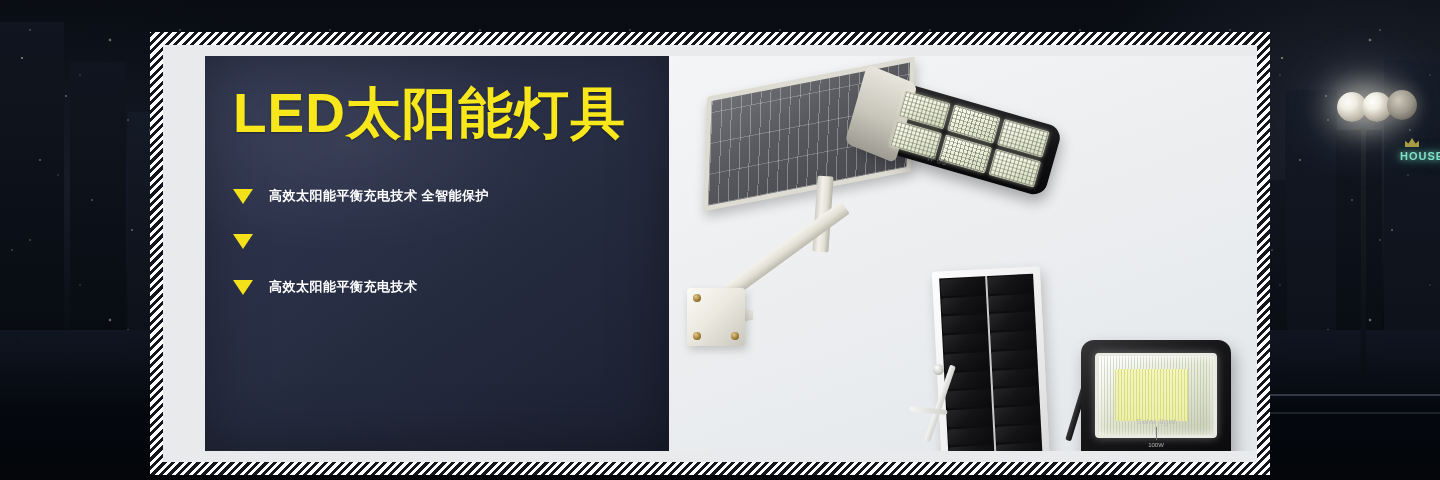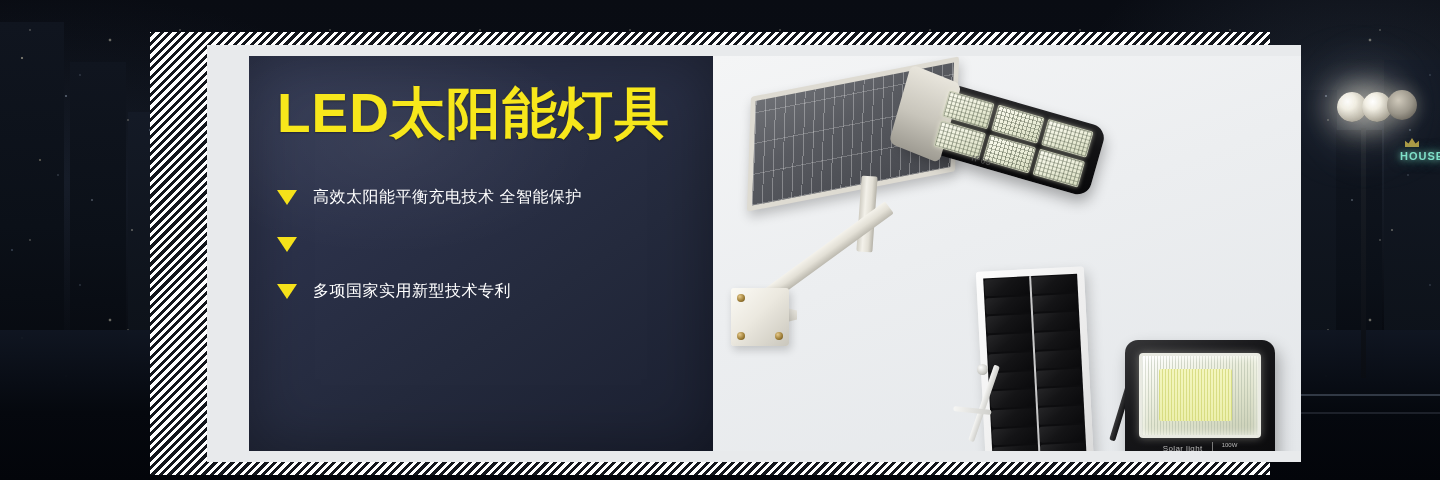--- a/index.html
+++ b/index.html
@@ -109,21 +109,20 @@
       #ffffff 0px, #ffffff 3px,
       #13161c 3px, #13161c 6px
     );
     padding: 13px;
   }
   .frame-inner {
     width: 100%; height: 100%;
     background: #e8eaec;
     padding: 11px 0 11px 42px;
     display: flex;
-    margin-left: 44px;
   }
 
   
   .panel-dark {
     position: relative;
     width: 464px; height: 100%;
     background: linear-gradient(145deg, #343b55 0%, #2b3149 32%, #242a3d 62%, #1b2031 100%);
     box-shadow: inset 0 0 60px rgba(0,0,0,0.35);
     flex: none;
     padding: 30px 0 0 28px;
@@ -158,22 +157,22 @@
     margin-bottom: 29px;
   }
   .tri {
     flex: none;
     width: 0; height: 0;
     border-left: 10px solid transparent;
     border-right: 10px solid transparent;
     border-top: 15px solid #f5e11a;
   }
   .bullet-text {
-    font-size: 16px;
-    font-weight: normal;
+    font-size: 13px;
+    font-weight: bold;
     color: #ffffff;
     letter-spacing: 0.5px;
     white-space: nowrap;
   }
 
   
   .panel-product {
     position: relative;
     flex: 1;
     height: 100%;
@@ -345,21 +344,21 @@
   .flood-lens::before {
     content: "";
     position: absolute; left: 15%; top: 16%; right: 22%; bottom: 18%;
     background:
       repeating-linear-gradient(90deg, rgba(210,215,120,0.75) 0 1.5px, rgba(245,248,200,0.4) 1.5px 3px),
       linear-gradient(180deg, #f3f5b8, #e6ea9a);
     border-radius: 2px;
   }
   .flood-label {
     position: absolute; left: 0; right: 0; bottom: 7px;
-    display: flex; align-items: center; justify-content: center; gap: 9px;
+    display: flex; align-items: center; justify-content: center; gap: 1px; flex-direction: column;
   }
   .flood-label .lbl-main {
     font-size: 8px; color: #b9b9b9; letter-spacing: .4px;
   }
   .flood-label .divider { width: 1px; height: 13px; background: #7a7a7a; }
   .flood-label .lbl-spec {
     font-size: 6px; color: #b9b9b9; line-height: 1.35; text-align: center;
   }
   .flood-bracket {
     position: absolute; left: -16px; top: 34px;
@@ -410,21 +409,21 @@
         <ul class="bullets">
           <li class="bullet">
             <span class="tri"></span>
             <span class="bullet-text">高效太阳能平衡充电技术 全智能保护</span>
           </li>
           <li class="bullet">
             <span class="tri"></span>
           </li>
           <li class="bullet">
             <span class="tri"></span>
-            <span class="bullet-text">多项国家实用新型技术专利</span>
+            <span class="bullet-text">高效太阳能平衡充电技术</span>
           </li>
         </ul>
       </div>
 
       <div class="panel-product">
 
         <div class="streetlight">
 
           <div class="sl-solar">
             <div class="sl-solar-cells"></div>

